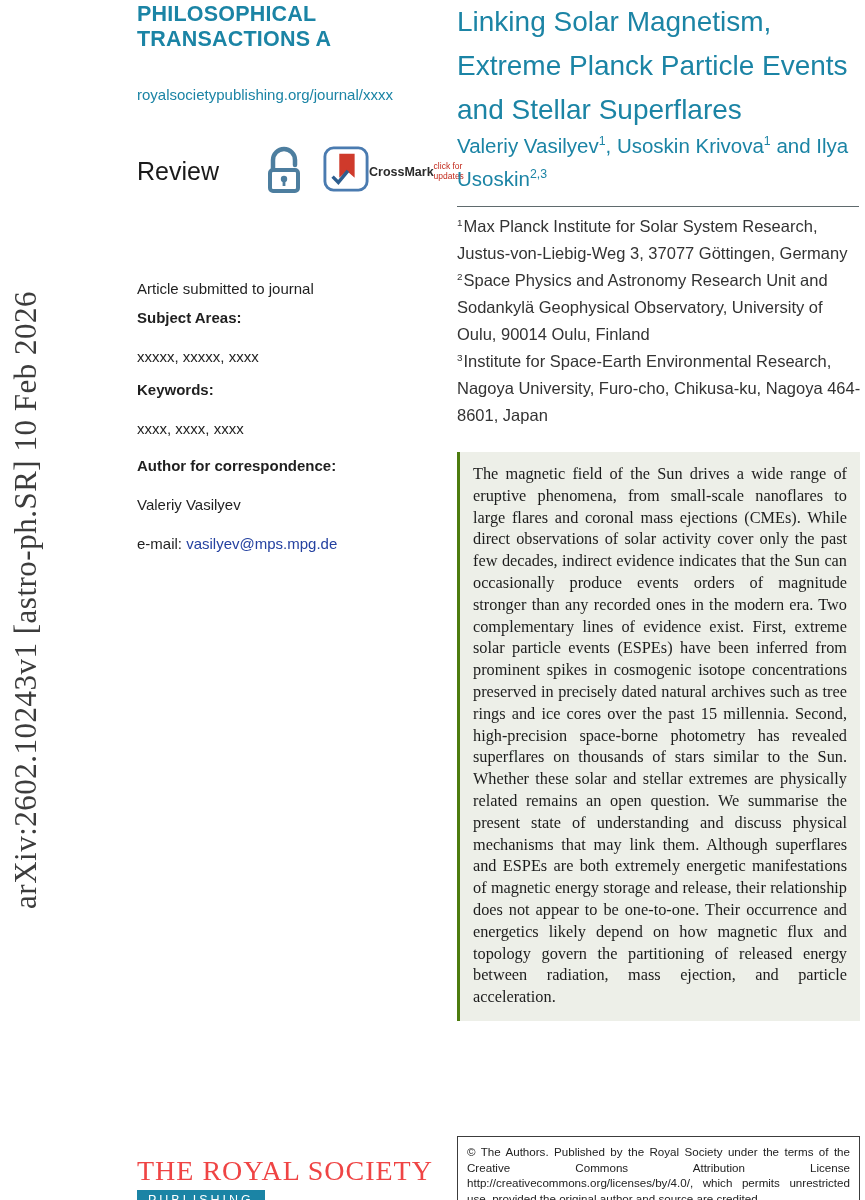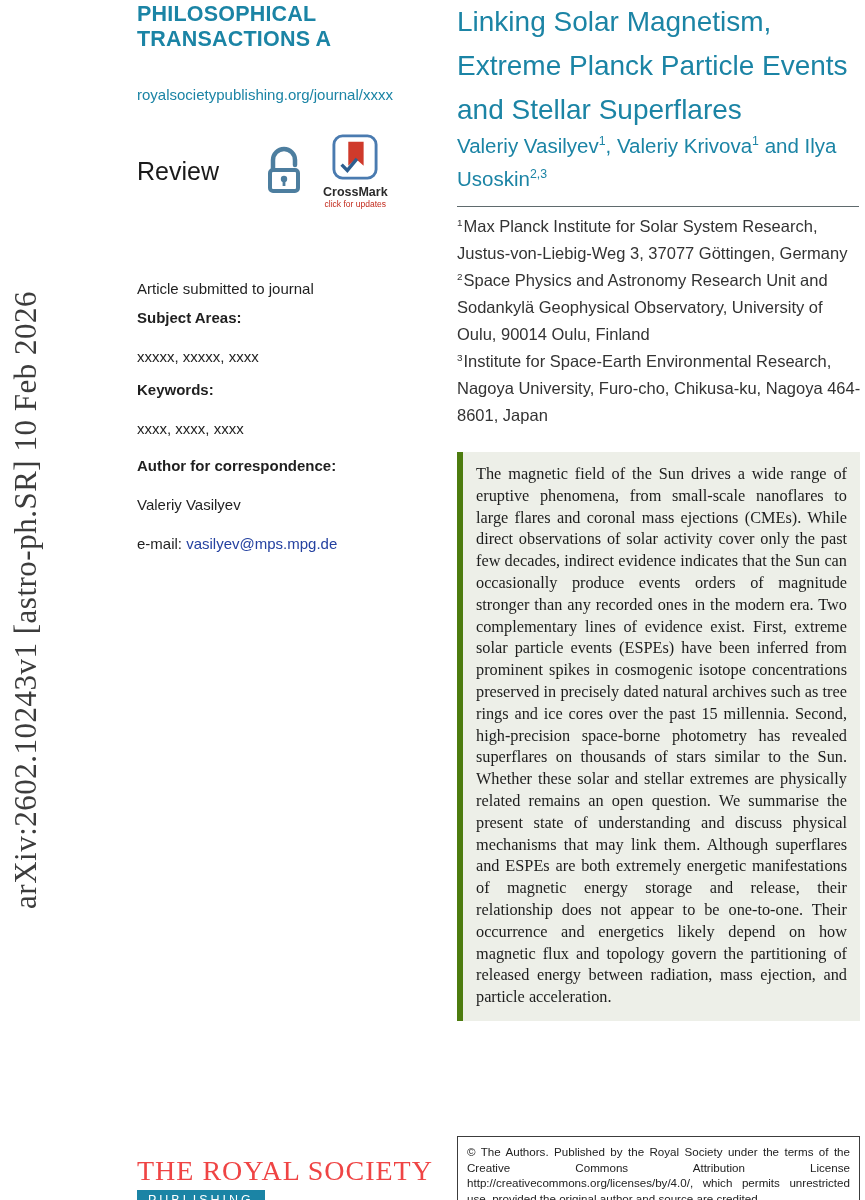--- a/index.html
+++ b/index.html
@@ -15,21 +15,21 @@
     font-family:"Liberation Serif",serif;
     font-size:31px;color:#3c3c3c;letter-spacing:0.5px;
   }
 
   
   .masthead{position:absolute;left:137px;top:2px;color:#1b84a5;font-weight:bold;font-size:21.5px;line-height:25px;letter-spacing:0.2px;}
   .journal-url{position:absolute;left:137px;top:86px;color:#1b84a5;font-size:15px;text-decoration:none;cursor:pointer;}
   .review-row{position:absolute;left:137px;top:130px;width:275px;height:82px;display:flex;align-items:center;}
   .review-label{font-size:25px;color:#1a1a1a;}
   .oa-icon{margin-left:46px;display:inline-flex;}
-  .crossmark{margin-left:20px;display:flex;flex-direction:column;align-items:center;cursor:pointer;}
+  .crossmark{margin-left:20px;display:flex;flex-direction:row;align-items:center;cursor:pointer;}
   .cm-label{font-size:12.5px;color:#2b2b2b;font-weight:bold;margin-top:1px;}
   .cm-sub{font-size:8.5px;color:#c22a1c;}
 
   .submitted{position:absolute;left:137px;top:245px;font-size:15px;color:#1f1f1f;margin-top:35px;}
   .meta-block{position:absolute;left:137px;width:285px;font-size:15px;color:#1f1f1f;}
   .meta-block .lbl{font-weight:bold;}
   .meta-block .val{margin-top:22px;}
   .blk-subject{top:309px;}
   .blk-keywords{top:381px;}
   .blk-correspond{top:457px;}
@@ -44,21 +44,21 @@
   .title{position:absolute;left:457px;top:0px;width:408px;margin:0;font-weight:400;font-size:28px;line-height:44px;color:#1b84a5;}
   .authors{position:absolute;left:457px;top:129px;width:408px;font-size:20.5px;line-height:33px;color:#1b84a5;}
   sup{font-size:60%;line-height:0;}
   .rule{position:absolute;left:457px;top:206px;width:402px;border-top:1.5px solid #5f6a6d;}
   .affils{position:absolute;left:457px;top:213px;width:406px;font-size:16.5px;line-height:27px;color:#333333;}
   .affils p{margin:0;}
   .affils sup{margin-right:1px;}
 
   .abstract{
     position:absolute;left:457px;top:452px;width:403px;box-sizing:border-box;
-    background:#edefe8;border-left:6px solid #4d7c0f;
+    background:#edefe8;border-left:3px solid #4d7c0f;
     padding:11px 13px 13px;
     font-family:"Liberation Serif",serif;font-size:16.3px;line-height:21.8px;
     text-align:justify;color:#1c1c1c;
   }
 
   .copyright{
     position:absolute;left:457px;top:1136px;width:403px;box-sizing:border-box;
     border:1px solid #3c3c3c;padding:7px 9px;
     font-size:11.6px;line-height:15.6px;text-align:justify;color:#222222;
   }
@@ -126,21 +126,21 @@
     <div class="rs-pub">PUBLISHING</div>
   </div>
 
   <h1 class="title">
     <div>Linking Solar Magnetism,</div>
     <div>Extreme Planck Particle Events</div>
     <div>and Stellar Superflares</div>
   </h1>
 
   <div class="authors">
-    <span>Valeriy Vasilyev</span><sup>1</sup><span>, Valeriy Krivova</span><sup>1</sup><span> and Ilya Usoskin</span><sup>2,3</sup>
+    <span>Valeriy Vasilyev</span><sup>1</sup><span>, Usoskin Krivova</span><sup>1</sup><span> and Ilya Usoskin</span><sup>2,3</sup>
   </div>
 
   <div class="rule"></div>
 
   <div class="affils">
     <p><sup>1</sup><span>Max Planck Institute for Solar System Research, Justus-von-Liebig-Weg 3, 37077 Göttingen, Germany</span></p>
     <p><sup>2</sup><span>Space Physics and Astronomy Research Unit and Sodankylä Geophysical Observatory, University of Oulu, 90014 Oulu, Finland</span></p>
     <p><sup>3</sup><span>Institute for Space-Earth Environmental Research, Nagoya University, Furo-cho, Chikusa-ku, Nagoya 464-8601, Japan</span></p>
   </div>
 

